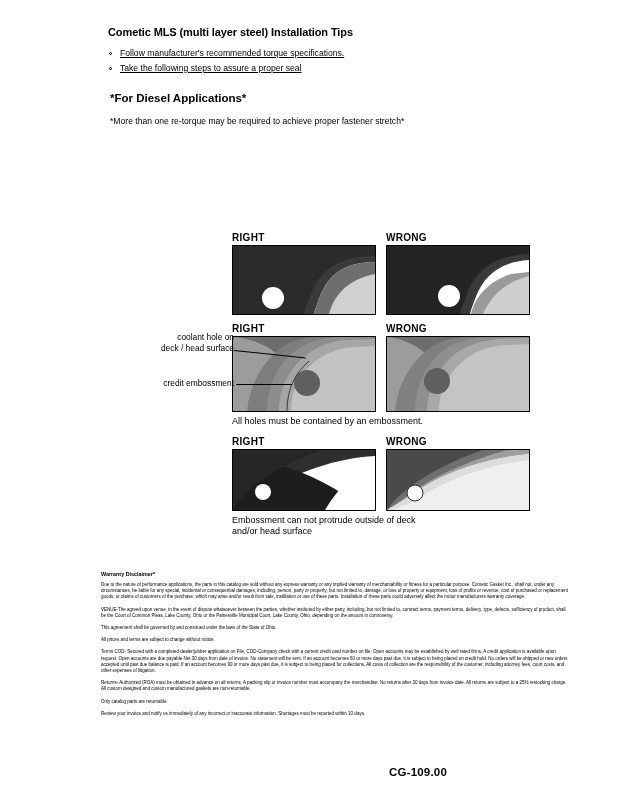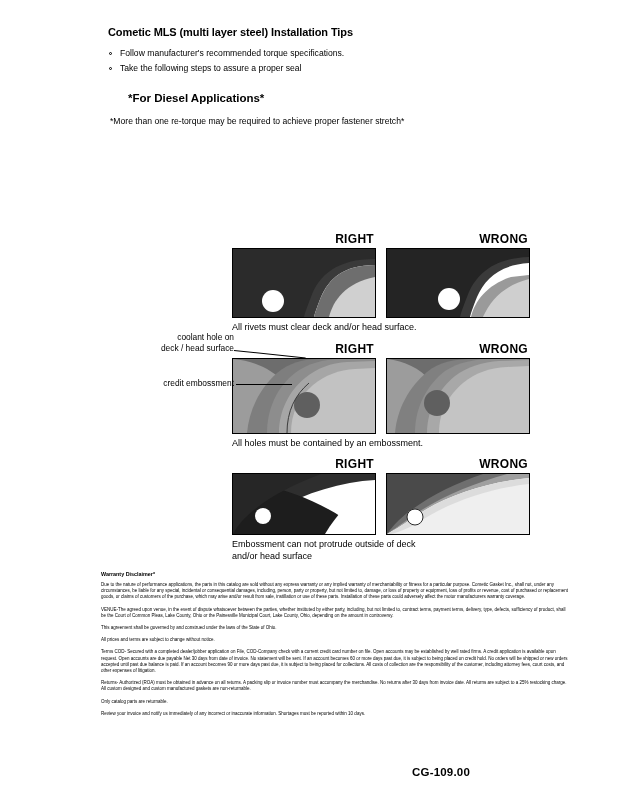--- a/index.html
+++ b/index.html
@@ -30,20 +30,21 @@
   h1.title {
     font-size: 11px;
     font-weight: bold;
     margin: 0 0 9px 0;
     letter-spacing: -0.1px;
   }
   .bullets {
     margin: 0;
     padding: 0;
     list-style: none;
+    text-decoration: underline;
   }
   .bullets li.hollow {
     position: relative;
     padding-left: 12px;
     font-size: 8.6px;
     line-height: 13.2px;
     margin-bottom: 1.5px;
   }
   .bullets li.hollow::before {
     content: "";
@@ -75,21 +76,21 @@
     top: 5px;
     width: 3.2px;
     height: 3.2px;
     background: #000;
     border-radius: 50%;
   }
   .inner-group { padding-left: 12px; }
   h2.subhead {
     font-size: 11.5px;
     font-weight: bold;
-    margin: 17px 0 7px 20px;
+    margin: 17px 0 7px 2px;
   }
   p.body {
     font-size: 8.6px;
     line-height: 12.6px;
     margin: 0 0 11px 2px;
   }
   p.body.tight { margin-bottom: 0; }
   p.note {
     font-size: 8.6px;
     line-height: 12.6px;
@@ -102,23 +103,23 @@
     left: 232px;
     top: 232px;
     width: 310px;
   }
   .fig-row {
     display: flex;
     gap: 12px;
   }
   .fig-col { width: 142px; }
   .fig-label {
-    font-size: 12px;
-    font-weight: bold;
-    text-align: right;
+    font-size: 10px;
+    font-weight: bold;
+    text-align: left;
     margin-bottom: 2px;
     letter-spacing: 0.3px;
   }
   .fig-box {
     width: 142px;
     height: 68px;
     border: 1px solid #000;
     background: #ffffff;
     position: relative;
     overflow: hidden;
@@ -158,21 +159,21 @@
     margin: 0 0 5px 0;
   }
   .warranty p {
     font-size: 4.5px;
     line-height: 6.2px;
     margin: 0 0 6px 0;
     text-align: left;
   }
   .doc-code {
     position: absolute;
-    left: 412px;
+    left: 389px;
     top: 766px;
     font-size: 11.5px;
     font-weight: bold;
     letter-spacing: 0.2px;
   }
 </style>
 </head>
 <body>
 
 <div class="page">
@@ -212,21 +213,20 @@
             <rect x="0" y="0" width="142" height="68" fill="#ffffff"></rect>
             <path d="M0 0 H142 V14 C112 16 98 30 90 48 C86 58 84 64 83 68 H0 Z" fill="#3a3a3a"></path>
             <path d="M0 0 H142 V8 C106 9 88 26 80 48 C76 58 74 64 73 68 H0 Z" fill="#242424"></path>
             <ellipse cx="62" cy="50" rx="11" ry="11" fill="#ffffff"></ellipse>
             <path d="M96 68 C100 50 114 32 142 26 V68 Z" fill="#cfcfcf"></path>
             <path d="M84 68 C88 52 100 36 124 28 L142 26 V30 C118 36 104 50 96 68 Z" fill="#9a9a9a"></path>
           </svg>
         </div>
       </div>
     </div>
-    <div class="fig-caption">All rivets must clear deck and/or head surface.</div>
 
     <div class="fig-row" style="margin-top:8px">
       <div class="fig-col">
         <div class="fig-label">RIGHT</div>
         <div class="fig-box tall">
           <svg width="142" height="74" viewBox="0 0 142 74">
             <rect x="0" y="0" width="142" height="74" fill="#ffffff"></rect>
             <path d="M0 0 H142 V74 H0 Z" fill="#9c9c9c"></path>
             <path d="M0 0 H142 V74 H96 C82 58 68 40 52 24 C38 10 22 2 0 0 Z" fill="#6d6d6d"></path>
             <path d="M14 74 C16 52 26 30 44 14 C56 4 70 0 86 0 L142 0 V74 Z" fill="#7e7e7e"></path>

